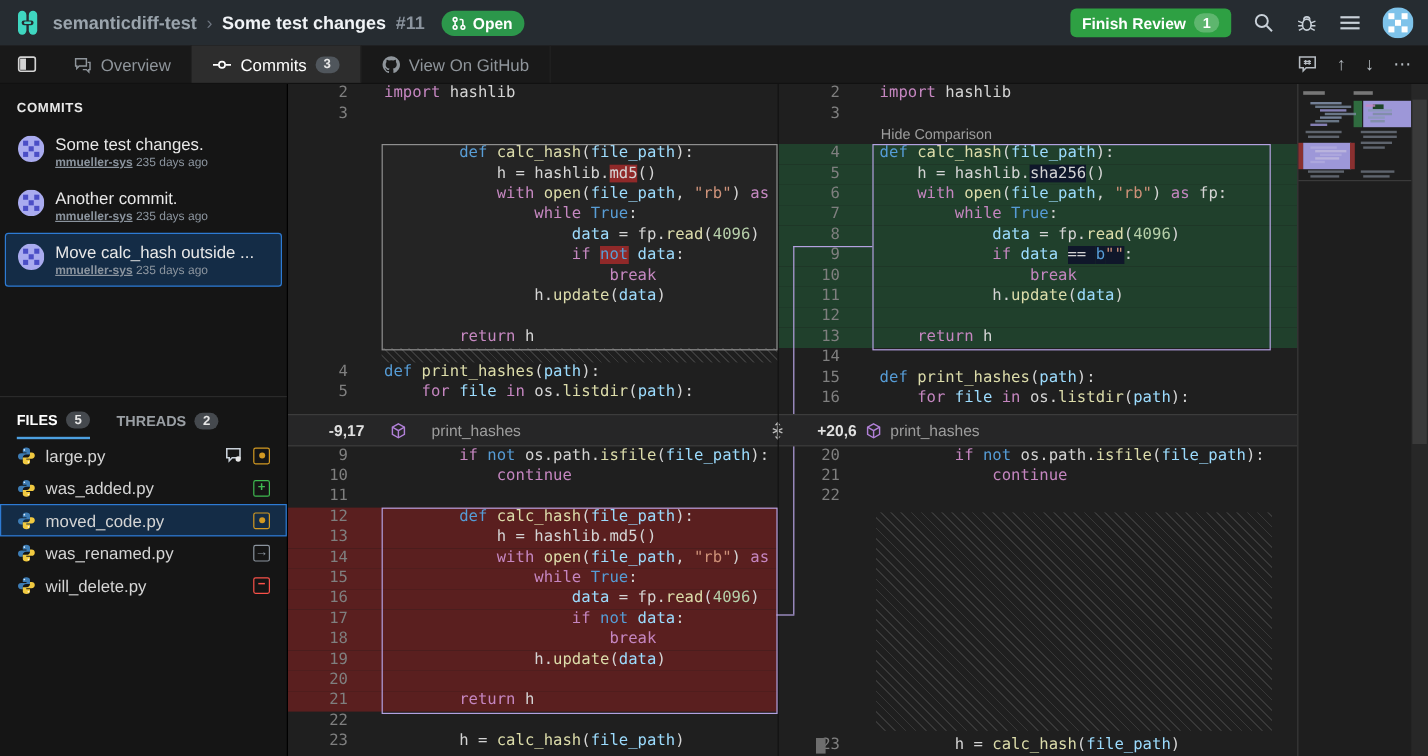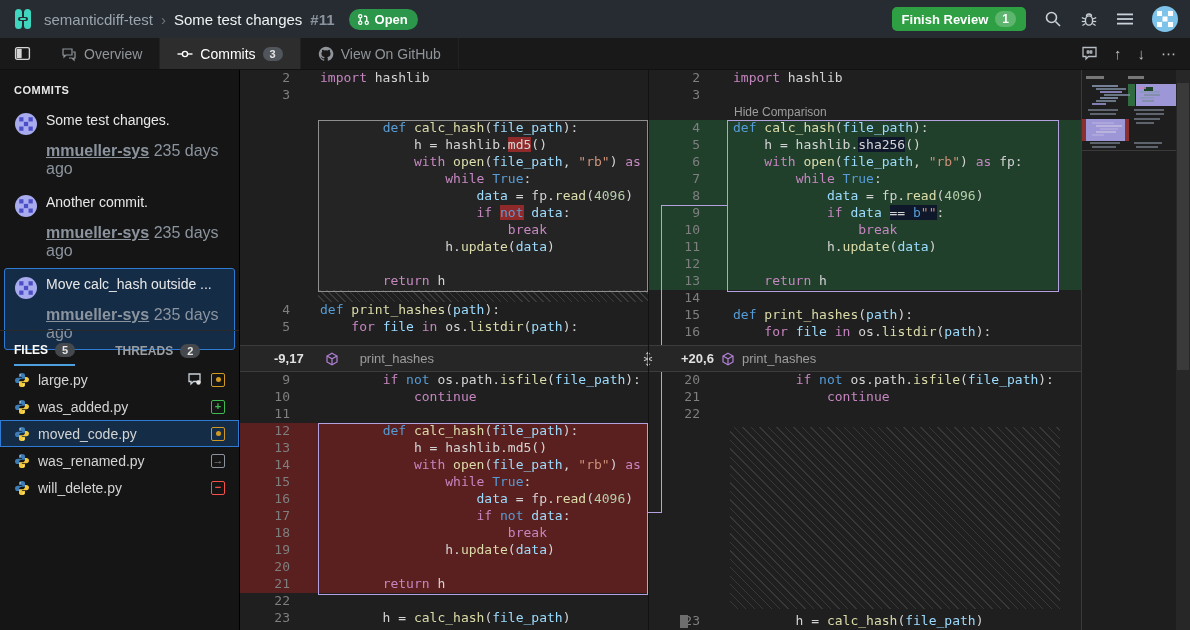--- a/index.html
+++ b/index.html
@@ -2,23 +2,23 @@
 <html><head>
 <meta charset="utf-8">
 <style>
   *{margin:0;padding:0;box-sizing:border-box}
   html,body{width:1190px;height:630px;overflow:hidden;background:#1f1f1f;font-family:"Liberation Sans",sans-serif}
   svg{display:block}
   
   .topbar{height:38px;background:#262c31;display:flex;align-items:center;padding:0 12px;gap:10px}
   .logo{width:22px;height:24px;flex:0 0 auto}
   .crumb{display:flex;align-items:center;gap:8px;font-size:15px}
-  .crumb .repo{color:#9aa4ac;font-weight:normal}
+  .crumb .repo{color:#9aa4ac;font-weight:bold}
   .crumb .chev{color:#6e7681}
-  .crumb .title{color:#f0f3f6;font-weight:normal}
+  .crumb .title{color:#f0f3f6;font-weight:bold}
   .crumb .num{color:#8b949e;font-weight:bold}
   .open-badge{display:flex;align-items:center;gap:5px;background:#2c974b;color:#fff;font-weight:bold;font-size:13px;border-radius:12px;padding:3px 10px 3px 8px;margin-left:4px}
   .tb-right{margin-left:auto;display:flex;align-items:center;gap:18px}
   .finish-btn{display:flex;align-items:center;gap:7px;background:#2ea043;color:#fff;font-weight:bold;font-size:13px;border:none;border-radius:5px;padding:4px 10px;cursor:pointer}
   .finish-count{background:rgba(255,255,255,.23);border-radius:9px;padding:1px 7px;font-size:12px}
   .tb-icon{width:18px;height:18px;color:#c9d1d9}
   .avatar{width:26px;height:26px;border-radius:50%;overflow:hidden}
   
   .tabbar{height:32px;background:#191919;display:flex;align-items:stretch;border-bottom:1px solid #111}
   .sb-toggle{width:44px;display:flex;align-items:center;justify-content:center}
@@ -33,24 +33,24 @@
   
   .layout{display:flex;height:560px}
   
   .sidebar{width:240px;flex:0 0 240px;background:#151515;border-right:1px solid #000;display:flex;flex-direction:column}
   .commits-sec{height:260px;padding:10px 0 0 0}
   .sec-label{font-size:11px;font-weight:bold;color:#e8e8e8;letter-spacing:.5px;padding:4px 14px 8px}
   .commit{display:flex;gap:9px;padding:7px 10px;margin:0 4px;border:1px solid transparent;border-radius:3px;cursor:pointer}
   .commit.selected{background:#142c46;border-color:#2d7bd4}
   .c-avatar{width:22px;height:22px;border-radius:50%;overflow:hidden;flex:0 0 auto;margin-top:1px}
   .c-title{font-size:14px;color:#e8e8e8;white-space:nowrap;overflow:hidden;text-overflow:ellipsis;max-width:170px}
-  .c-meta{font-size:16px;color:#8b949e;margin-top:14px}
+  .c-meta{font-size:10px;color:#8b949e;margin-top:2px}
   .c-meta .author{font-weight:bold;text-decoration:underline;color:#8b949e}
   .files-sec{flex:1;border-top:1px solid #2a2a2a;padding-top:8px}
-  .ft-tabs{display:flex;gap:40px;padding:4px 14px 0}
+  .ft-tabs{display:flex;gap:22px;padding:4px 14px 0}
   .ft-tab{display:flex;align-items:center;gap:7px;font-size:12px;font-weight:bold;color:#9a9fa4;padding-bottom:7px;cursor:pointer}
   .ft-tab.active{color:#fff;border-bottom:2px solid #4da0e0}
   .ft-tab .badge{background:#45494e;color:#e6e6e6;border-radius:9px;padding:1px 7px;font-size:11px}
   .search{margin:10px 14px;height:25px;width:200px;background:#1e1e1e;border:none;color:#c9c9c9;font-size:13px;padding:0 8px;font-family:"Liberation Sans",sans-serif}
   .search::placeholder{color:#6e6e6e}
   .file{display:flex;align-items:center;gap:8px;height:27px;padding:0 13px;border:1px solid transparent;cursor:pointer}
   .file.selected{background:#142c46;border-color:#2d7bd4}
   .f-name{font-size:14px;color:#d4d4d4;flex:1}
   .f-icons{display:flex;align-items:center;gap:8px}
   .status{width:14px;height:14px;border:1.5px solid;border-radius:2px;display:flex;align-items:center;justify-content:center;font-size:11px;font-weight:bold;line-height:1}

